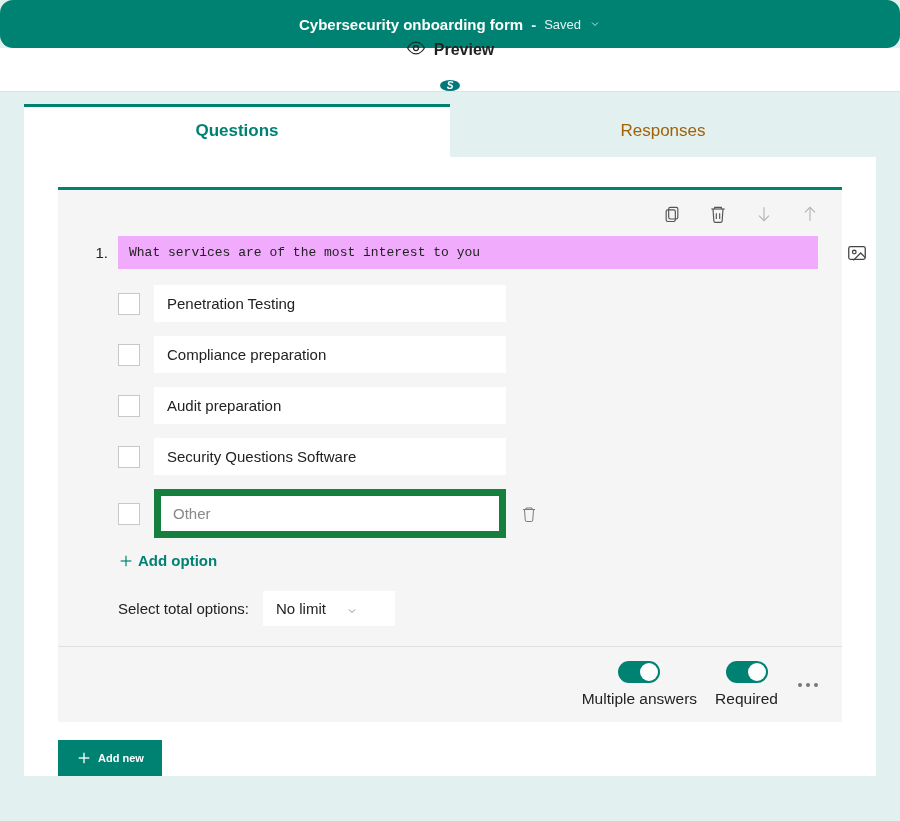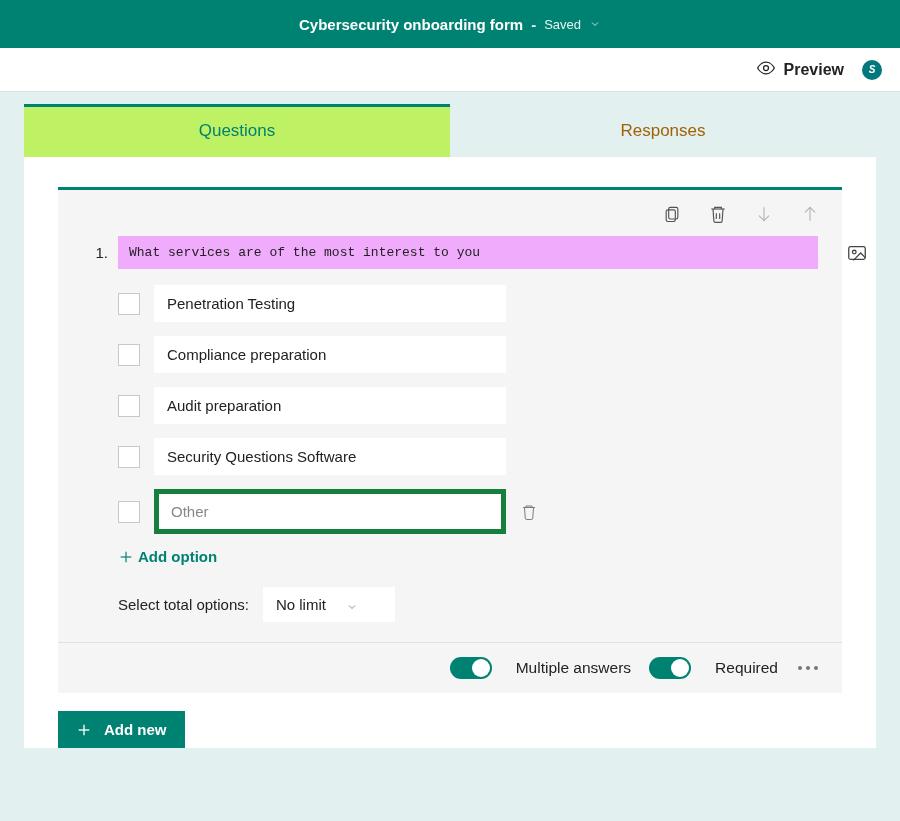--- a/index.html
+++ b/index.html
@@ -14,33 +14,35 @@
   body { margin:0; background:var(--bg); color:#222; width:900px; }
 
   
   .titlebar {
     background: var(--teal);
     color:#fff;
     height:48px;
     display:flex; align-items:center; justify-content:center;
     gap:8px;
     font-size:15px;
+    border-radius:13px;
   }
   .titlebar .form-title { font-weight:600; }
   .titlebar .dash { font-weight:600; opacity:.9; }
   .titlebar .saved { font-size:13px; opacity:.9; }
   .titlebar svg { width:12px; height:12px; fill:none; stroke:#fff; stroke-width:1.5; }
 
   
   .toolbar {
     background:#fff;
     height:44px;
     display:flex; align-items:center; justify-content:flex-end;
-    gap:18px; padding:0 18px;
+    gap:18px; padding:0 10px;
     border-bottom:1px solid #e1e1e1;
+    flex-direction:column;
   }
   .preview-btn { display:flex; align-items:center; gap:8px; cursor:pointer; font-weight:700; font-size:16px; color:#222; }
   .preview-btn svg { width:20px; height:20px; stroke:#222; fill:none; stroke-width:1.5; }
   .avatar {
     width:20px; height:20px; border-radius:50%;
     background:var(--teal-dark); color:#fff;
     display:flex; align-items:center; justify-content:center;
     font-size:10px; font-style:italic; font-weight:600;
   }
 
@@ -48,21 +50,21 @@
   .page { padding:0 24px 40px 24px; }
 
   
   .tabs { display:flex; margin-top:12px; }
   .tab {
     flex:1; text-align:center; padding:14px 0 16px 0;
     font-size:17px; cursor:pointer;
     border-top:3px solid transparent;
   }
   .tab.active {
-    background:#bef264; color:var(--teal); font-weight:400;
+    background:#ffffff; color:var(--teal); font-weight:700;
     border-top:3px solid var(--teal);
   }
   .tab.inactive { color:#a16207; }
 
   
   .form-body { background:#fff; padding:30px 0 0 0; }
 
   
   .question-card {
     margin:0 34px;
@@ -90,21 +92,21 @@
   .options { padding:0 24px 0 60px; }
   .opt-row { display:flex; align-items:center; gap:14px; margin-bottom:14px; }
   .opt-check {
     width:22px; height:22px; background:#fff;
     border:1.5px solid var(--grey-border);
   }
   .opt-input {
     width:352px; background:#fff; border:1px solid transparent;
     padding:9px 12px; font-size:15px;
   }
-  .opt-input.active { border:5px solid #15803d; color:#888; }
+  .opt-input.active { border:7px solid #15803d; color:#888; }
   .opt-del { width:18px; height:18px; stroke:#777; fill:none; stroke-width:1.3; cursor:pointer; }
 
   .add-option {
     display:flex; align-items:center; gap:4px;
     color:var(--teal); font-weight:700; font-size:15px;
     cursor:pointer; margin:3px 0 18px 0;
   }
   .add-option svg { width:16px; height:16px; stroke:var(--teal); stroke-width:1.8; fill:none; }
 
   .select-total { display:flex; align-items:center; gap:14px; padding:4px 0 20px 0; font-size:15px; }
@@ -114,38 +116,38 @@
     display:inline-flex; align-items:flex-end; cursor:pointer;
   }
   .select-dd svg { width:12px; height:12px; stroke:#666; fill:none; stroke-width:1.5; margin-left:20px; }
 
   
   .q-footer {
     border-top:1px solid #e1e1e1;
     display:flex; align-items:center; justify-content:flex-end;
     gap:18px; padding:14px 22px;
   }
-  .toggle-group { display:flex; align-items:center; gap:24px; font-size:15.5px; }
+  .toggle-group { display:flex; align-items:center; gap:7px; font-size:15.5px;flex-direction:column; }
   .toggle {
     width:42px; height:22px; border-radius:11px; background:var(--teal);
     position:relative; cursor:pointer;
   }
   .toggle::after {
     content:""; position:absolute; right:2px; top:2px;
     width:18px; height:18px; border-radius:50%; background:#fff;
   }
   .more-dots { display:flex; gap:4px; cursor:pointer; padding:4px 2px; }
   .more-dots span { width:4px; height:4px; border-radius:50%; background:#777; }
 
   
   .add-new-wrap { padding:18px 34px 0 34px; }
   .add-new {
     background:var(--teal); color:#fff; font-weight:700;
-    display:inline-flex; align-items:center; gap:12px;
-    padding:10px 18px; font-size:15px; cursor:pointer;
+    display:inline-flex; align-items:center; gap:6px;
+    padding:10px 18px; font-size:11px; cursor:pointer;
   }
   .add-new svg { width:16px; height:16px; stroke:#fff; stroke-width:2; fill:none; }
 </style>
 </head>
 <body>
 
 <div class="titlebar">
   <span class="form-title">Cybersecurity onboarding form</span>
   <span class="dash">-</span>
   <span class="saved">Saved</span>

